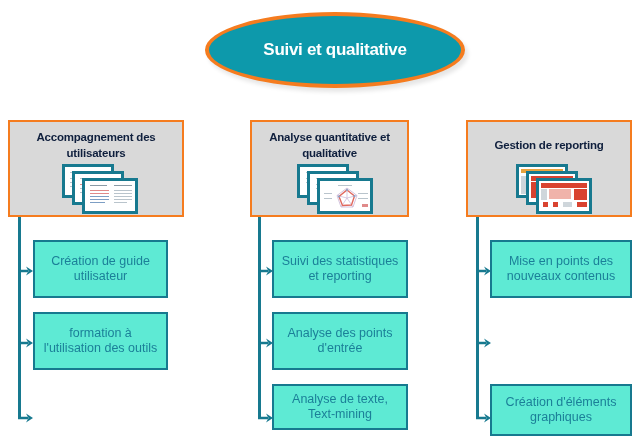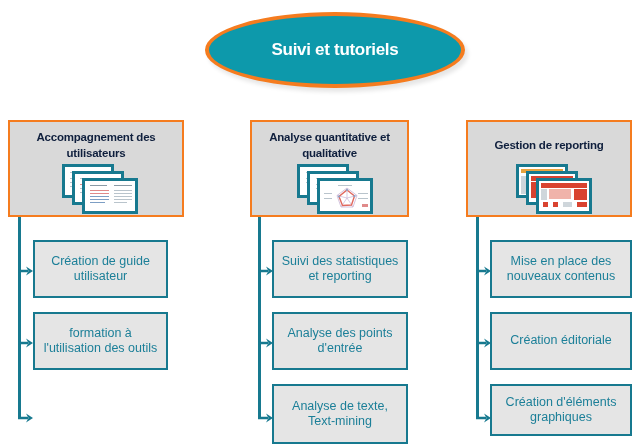--- a/index.html
+++ b/index.html
@@ -124,21 +124,21 @@
   }
   .arrow {
     position: absolute;
     width: 16px;
     height: 12px;
   }
 
   
   .sub-box {
     position: absolute;
-    background: #e5e5e5;
+    background: #5eead4;
     border: 2px solid #17798f;
     box-sizing: border-box;
     display: flex;
     align-items: center;
     justify-content: center;
     padding: 18px 6px;
   }
   .sub-box .sub-text {
     color: #1b7f98;
     font-size: 12.5px;
@@ -146,21 +146,21 @@
     text-align: center;
     font-family: "Liberation Sans", sans-serif;
   }
 </style>
 </head>
 <body>
 
 <div id="canvas">
 
   <div class="title-ellipse">
-    <div class="title-text">Suivi et tutoriels</div>
+    <div class="title-text">Suivi et qualitative</div>
   </div>
 
   <div class="header-box hb1">
     <div class="header-title">Accompagnement des utilisateurs</div>
     <div class="icon-stack">
       <div class="sheet s1">
         <div class="ln" style="left:5px;  top:5px;  width:16px;"></div>
         <div class="ln" style="left:28px; top:5px;  width:16px;"></div>
         <div class="ln" style="left:5px;  top:11px; width:18px;"></div>
         <div class="ln" style="left:5px;  top:15px; width:18px;"></div>
@@ -288,21 +288,21 @@
         <path d="M8 1.5 L15 6 L8 10.5 L10.5 6 Z" fill="#17798f"></path>
       </svg>
   </div>
 
   <div class="sub-box" style="left:272px; top:312px; width:136px; height:58px;">
     <div class="sub-text">Analyse des points d'entrée</div>
   </div>
   <div class="sub-box" style="left:272px; top:240px; width:136px; height:58px;">
     <div class="sub-text">Suivi des statistiques et reporting</div>
   </div>
-  <div class="sub-box" style="left:272px; top:384px; width:136px; height:60px;">
+  <div class="sub-box" style="left:272px; top:384px; width:136px; height:46px;">
     <div class="sub-text">Analyse de texte, Text-mining</div>
   </div>
 
   <div class="header-box hb3">
     <div class="header-title">Gestion de reporting</div>
     <div class="icon-stack">
       <div class="sheet s1">
         <div class="webpage">
           <div class="wp-bar" style="top:2px; left:2px; right:2px; background:#e8a33d; height:4px;"></div>
           <div class="wp-grey" style="left:2px; top:9px; width:12px; height:18px;"></div>
@@ -350,22 +350,19 @@
       </svg>
   </div>
   <div class="arrow" style="left:476px; top:410px;">
     <svg width="16" height="12" viewBox="0 0 16 12">
         <path d="M0 6 H10" stroke="#17798f" stroke-width="2.5" fill="none"></path>
         <path d="M8 1.5 L15 6 L8 10.5 L10.5 6 Z" fill="#17798f"></path>
       </svg>
   </div>
 
   <div class="sub-box" style="left:490px; top:240px; width:142px; height:58px;">
-    <div class="sub-text">Mise en place des nouveaux contenus</div>
-  </div>
-  <div class="sub-box" style="left:490px; top:312px; width:142px; height:58px;">
-    <div class="sub-text">Création éditoriale</div>
+    <div class="sub-text">Mise en points des nouveaux contenus</div>
   </div>
   <div class="sub-box" style="left:490px; top:384px; width:142px; height:52px;">
     <div class="sub-text">Création d'éléments graphiques</div>
   </div>
 
 </div>
 
 </body></html>

